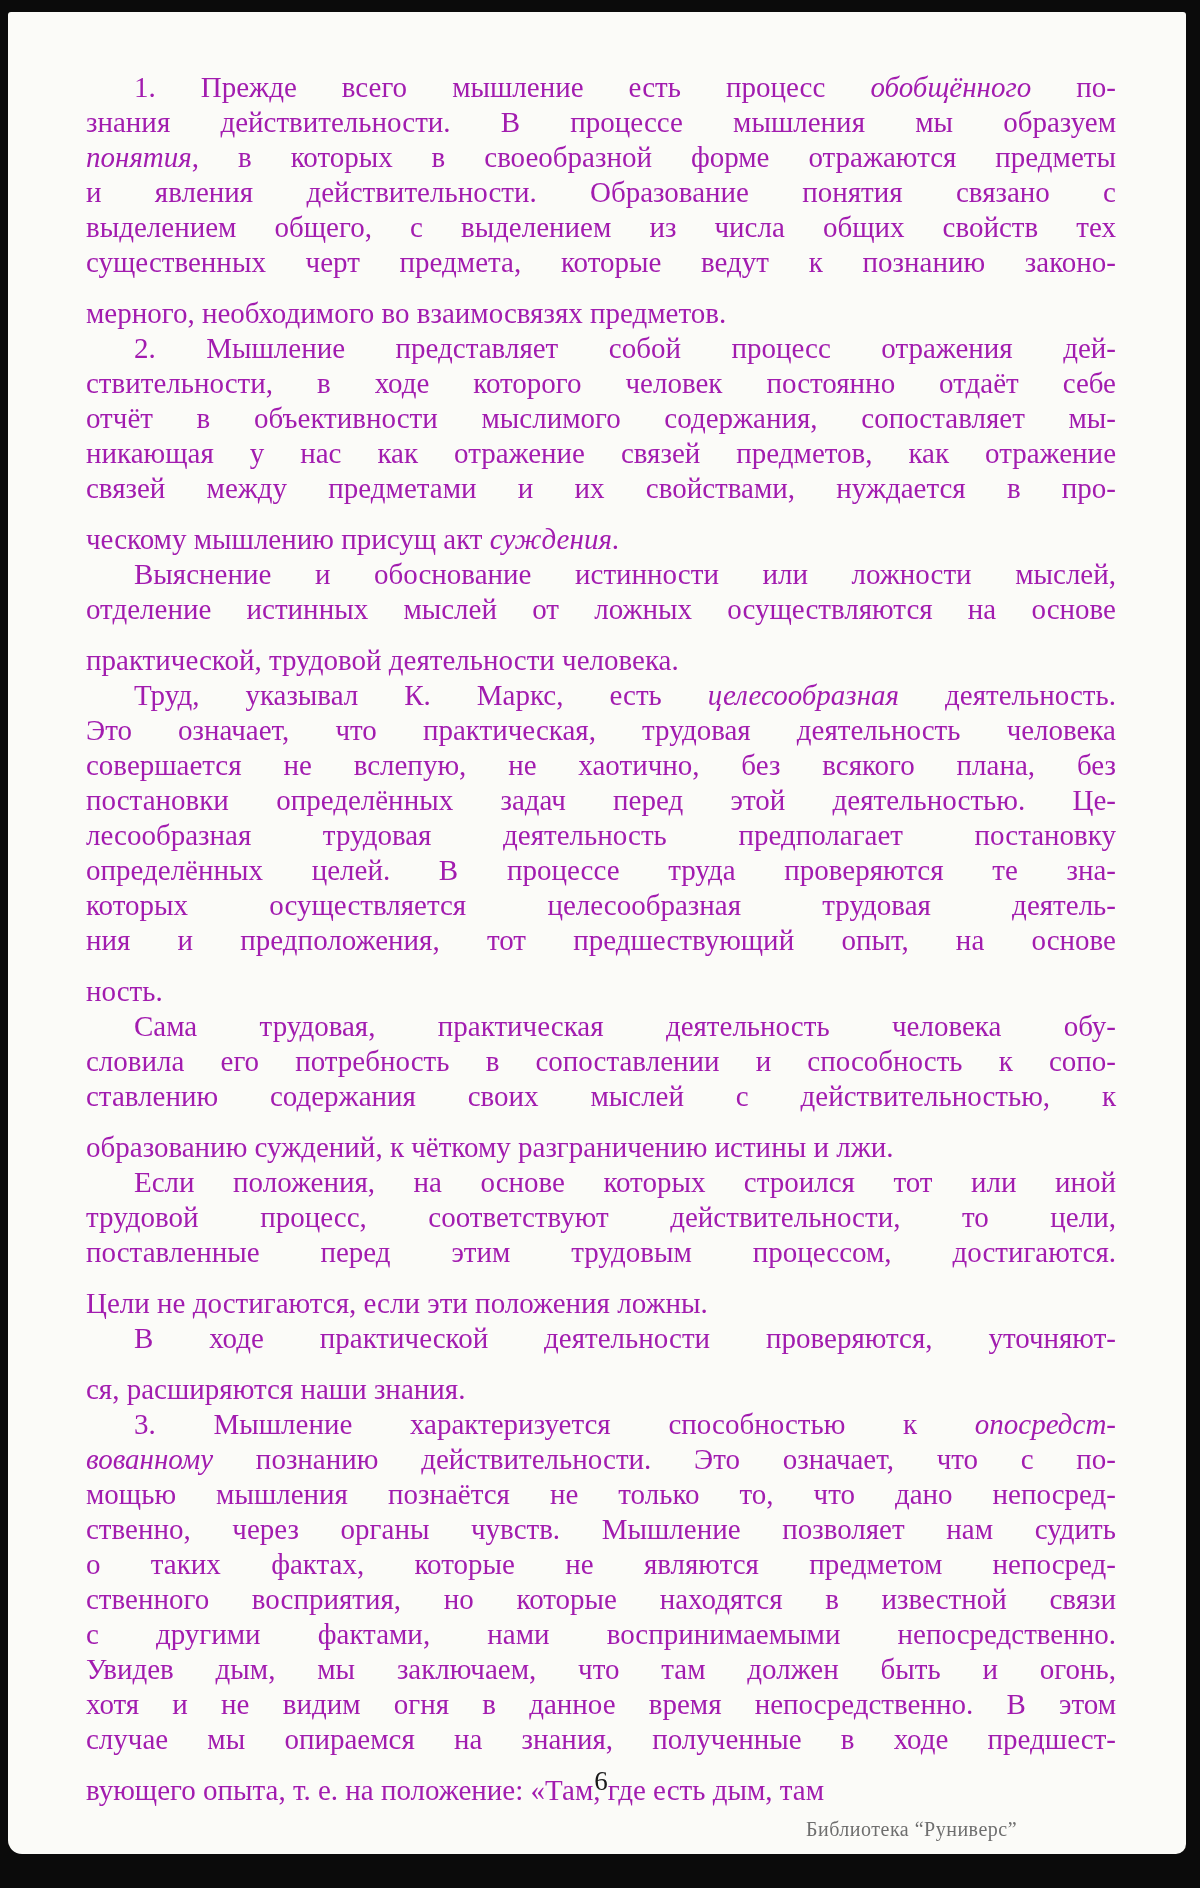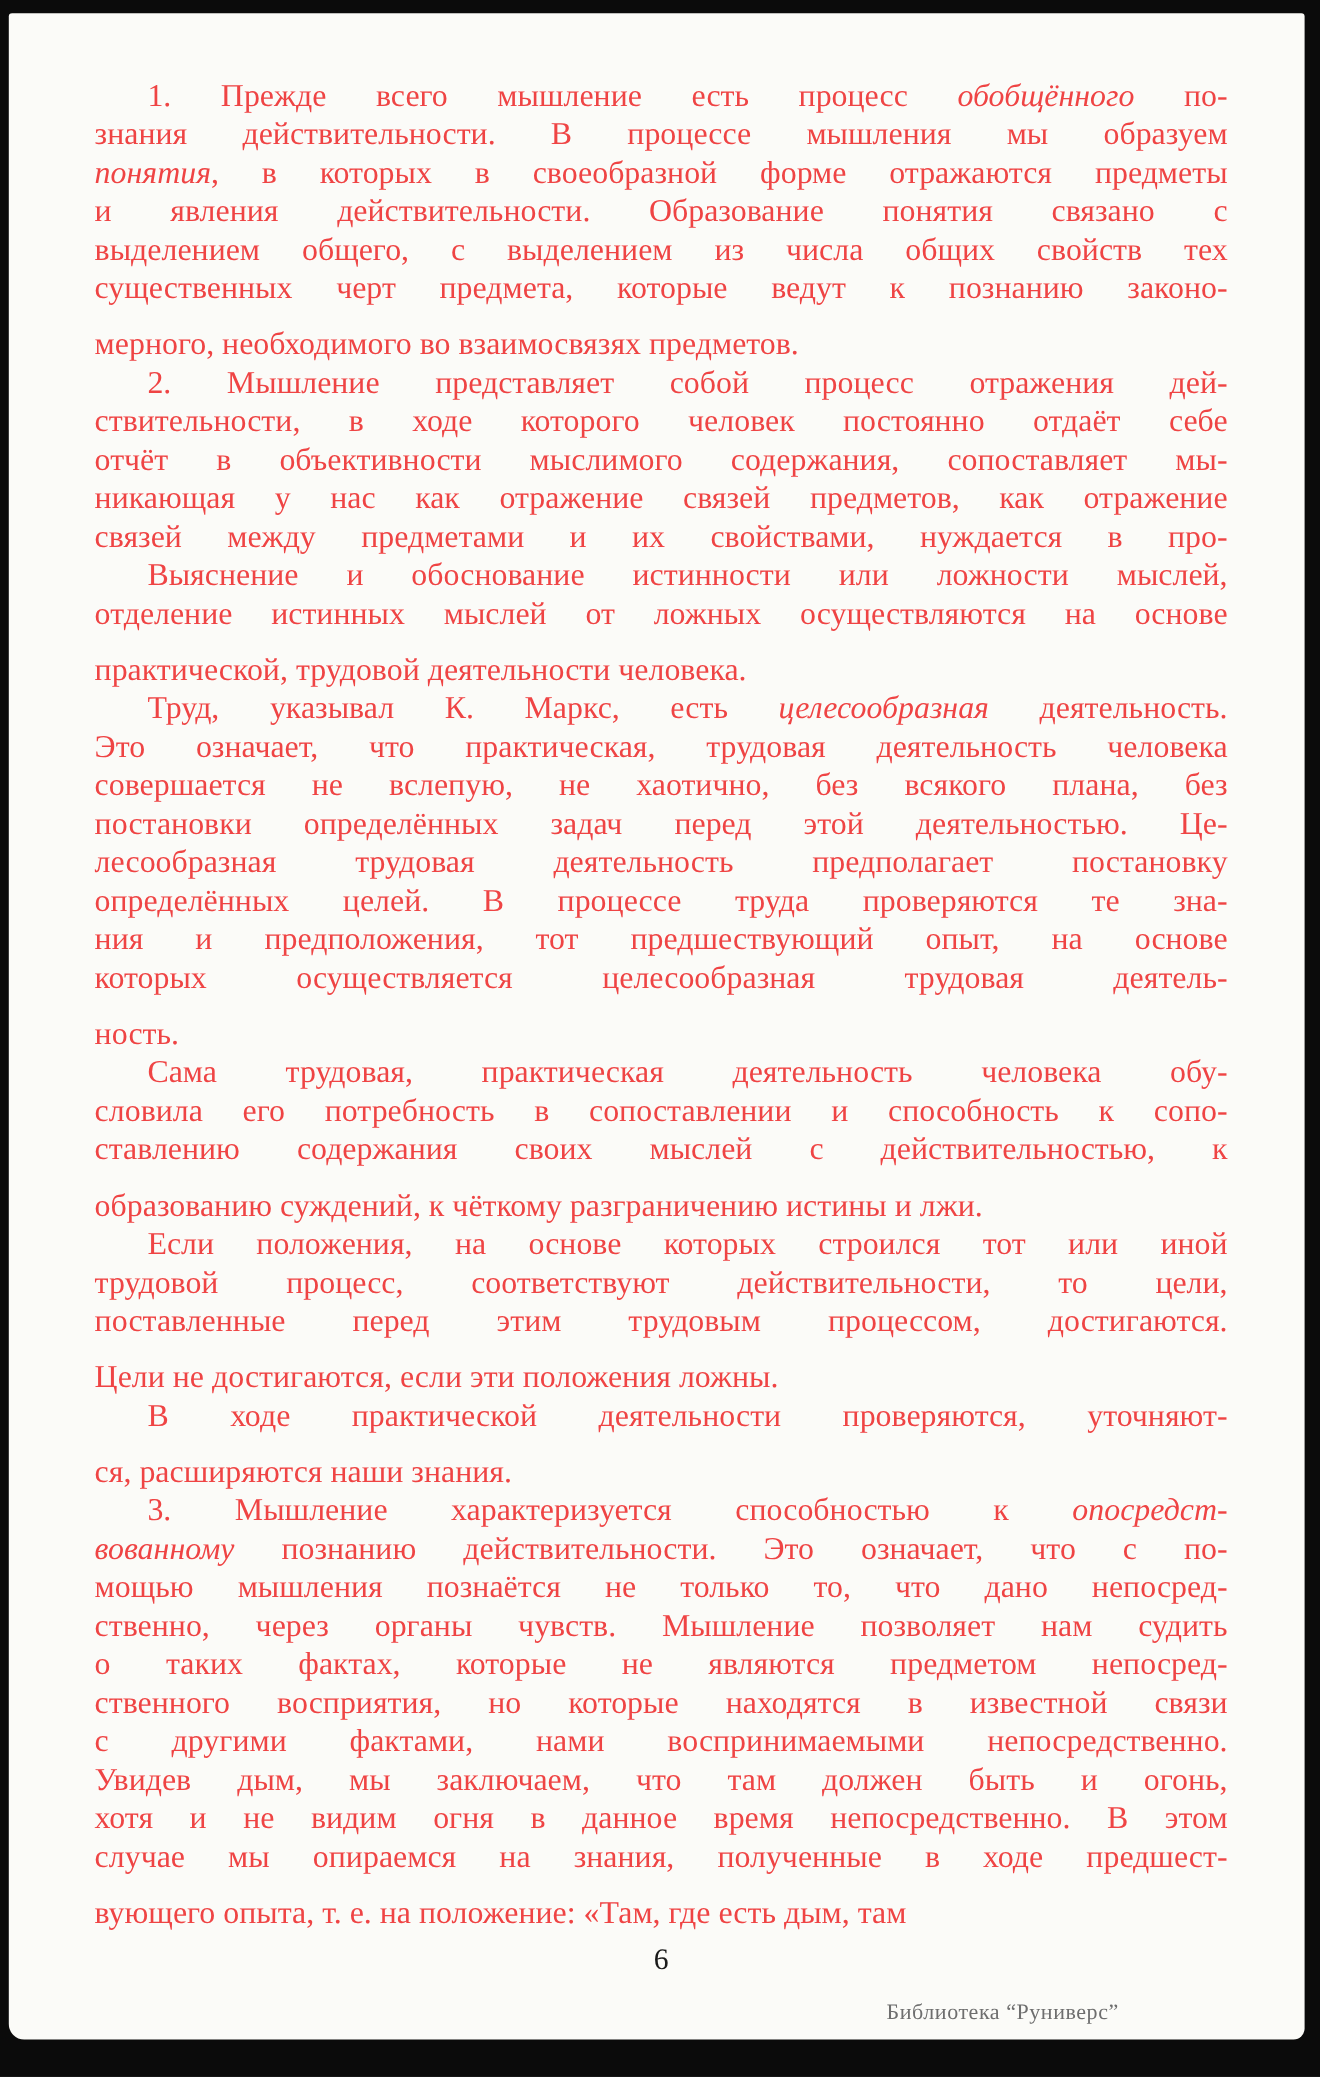--- a/index.html
+++ b/index.html
@@ -19,21 +19,21 @@
     right: 14px;
     bottom: 34px;
     background: #fbfbf8;
     border-radius: 3px 3px 10px 14px;
   }
   #text-block {
     position: absolute;
     left: 78px;   
     top: 58px;
     width: 1030px;
-    color: #ef4444;
+    color: #a21caf;
     font-size: 29px;
   }
   .line {
     height: 35px;
     line-height: 35px;
     text-align: justify;
     text-align-last: justify;
     overflow: visible;
   }
   .line.indent { padding-left: 48px; }
@@ -68,31 +68,32 @@
         <div class="line"><i>понятия</i><span>, в которых в своеобразной форме отражаются предметы</span></div>
         <div class="line"><span>и явления действительности. Образование понятия связано с</span></div>
         <div class="line"><span>выделением общего, с выделением из числа общих свойств тех</span></div>
         <div class="line"><span>существенных черт предмета, которые ведут к познанию законо-</span></div>
         <div class="line last"><span>мерного, необходимого во взаимосвязях предметов.</span></div>
         <div class="line indent"><span>2. Мышление представляет собой процесс отражения дей-</span></div>
         <div class="line"><span>ствительности, в ходе которого человек постоянно отдаёт себе</span></div>
         <div class="line"><span>отчёт в объективности мыслимого содержания, сопоставляет мы-</span></div>
         <div class="line"><span>никающая у нас как отражение связей предметов, как отражение</span></div>
         <div class="line"><span>связей между предметами и их свойствами, нуждается в про-</span></div>
+        <div class="line last"><span>ческому мышлению присущ акт </span><i>суждения</i><span>.</span></div>
         <div class="line indent"><span>Выяснение и обоснование истинности или ложности мыслей,</span></div>
         <div class="line"><span>отделение истинных мыслей от ложных осуществляются на основе</span></div>
         <div class="line last"><span>практической,  трудовой деятельности человека.</span></div>
         <div class="line indent"><span>Труд, указывал К. Маркс, есть </span><i>целесообразная</i><span> деятельность.</span></div>
         <div class="line"><span>Это означает, что практическая, трудовая деятельность человека</span></div>
         <div class="line"><span>совершается не вслепую, не хаотично, без всякого плана, без</span></div>
         <div class="line"><span>постановки определённых задач перед этой деятельностью. Це-</span></div>
         <div class="line"><span>лесообразная трудовая деятельность предполагает постановку</span></div>
         <div class="line"><span>определённых целей. В процессе труда проверяются те зна-</span></div>
+        <div class="line"><span>которых осуществляется целесообразная трудовая деятель-</span></div>
         <div class="line"><span>ния и предположения, тот предшествующий опыт, на основе</span></div>
-        <div class="line"><span>которых осуществляется целесообразная трудовая деятель-</span></div>
         <div class="line last"><span>ность.</span></div>
         <div class="line indent"><span>Сама трудовая, практическая деятельность человека обу-</span></div>
         <div class="line"><span>словила его потребность в сопоставлении и способность к сопо-</span></div>
         <div class="line"><span>ставлению содержания своих мыслей с действительностью, к</span></div>
         <div class="line last"><span>образованию суждений, к чёткому разграничению истины и лжи.</span></div>
         <div class="line indent"><span>Если положения, на основе которых строился тот или иной</span></div>
         <div class="line"><span>трудовой процесс, соответствуют действительности, то цели,</span></div>
         <div class="line"><span>поставленные перед этим трудовым процессом, достигаются.</span></div>
         <div class="line last"><span>Цели не достигаются, если эти положения ложны.</span></div>
         <div class="line indent"><span>В ходе практической деятельности проверяются, уточняют-</span></div>

